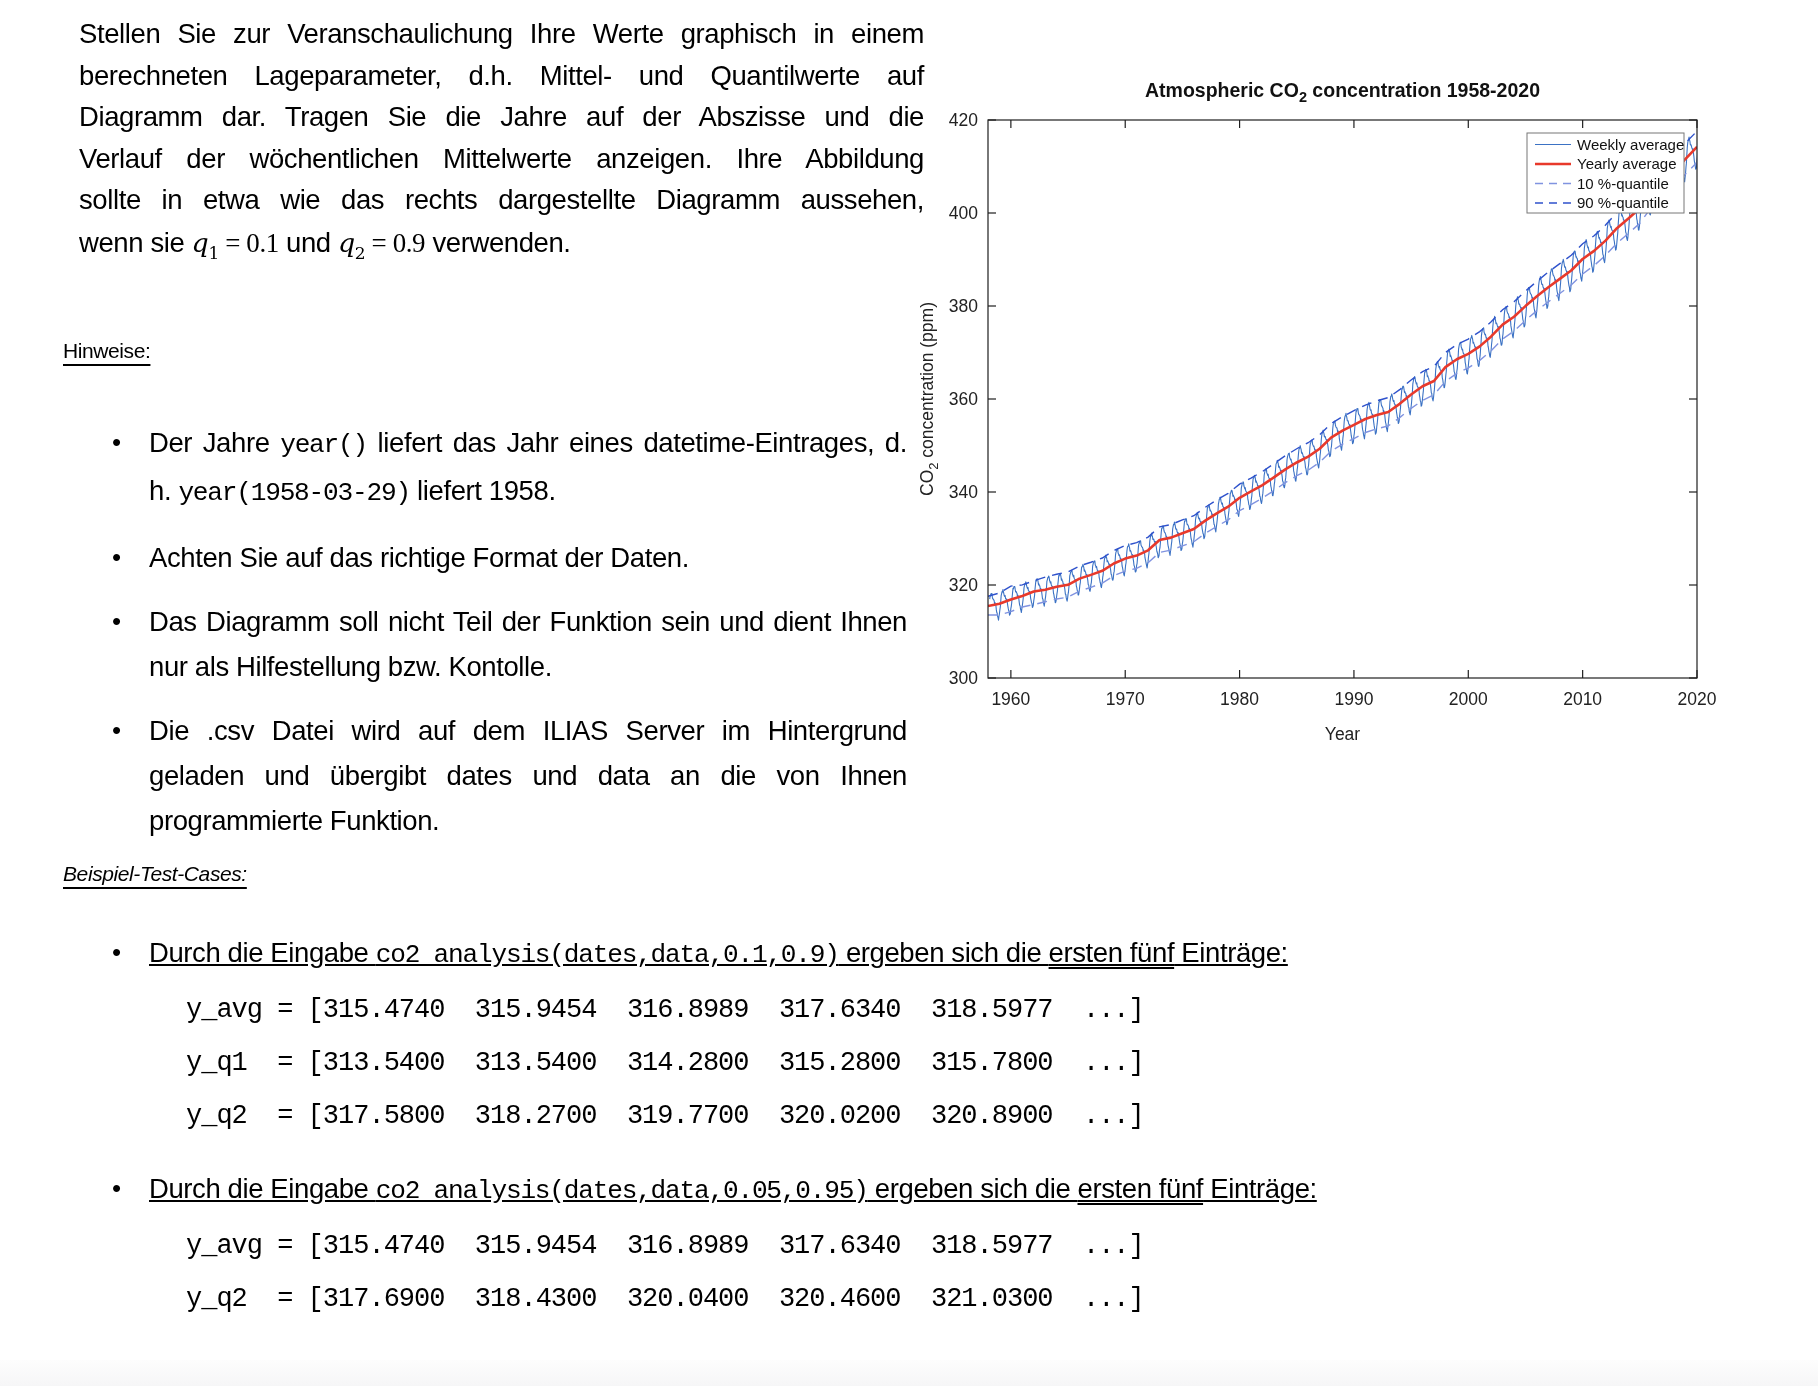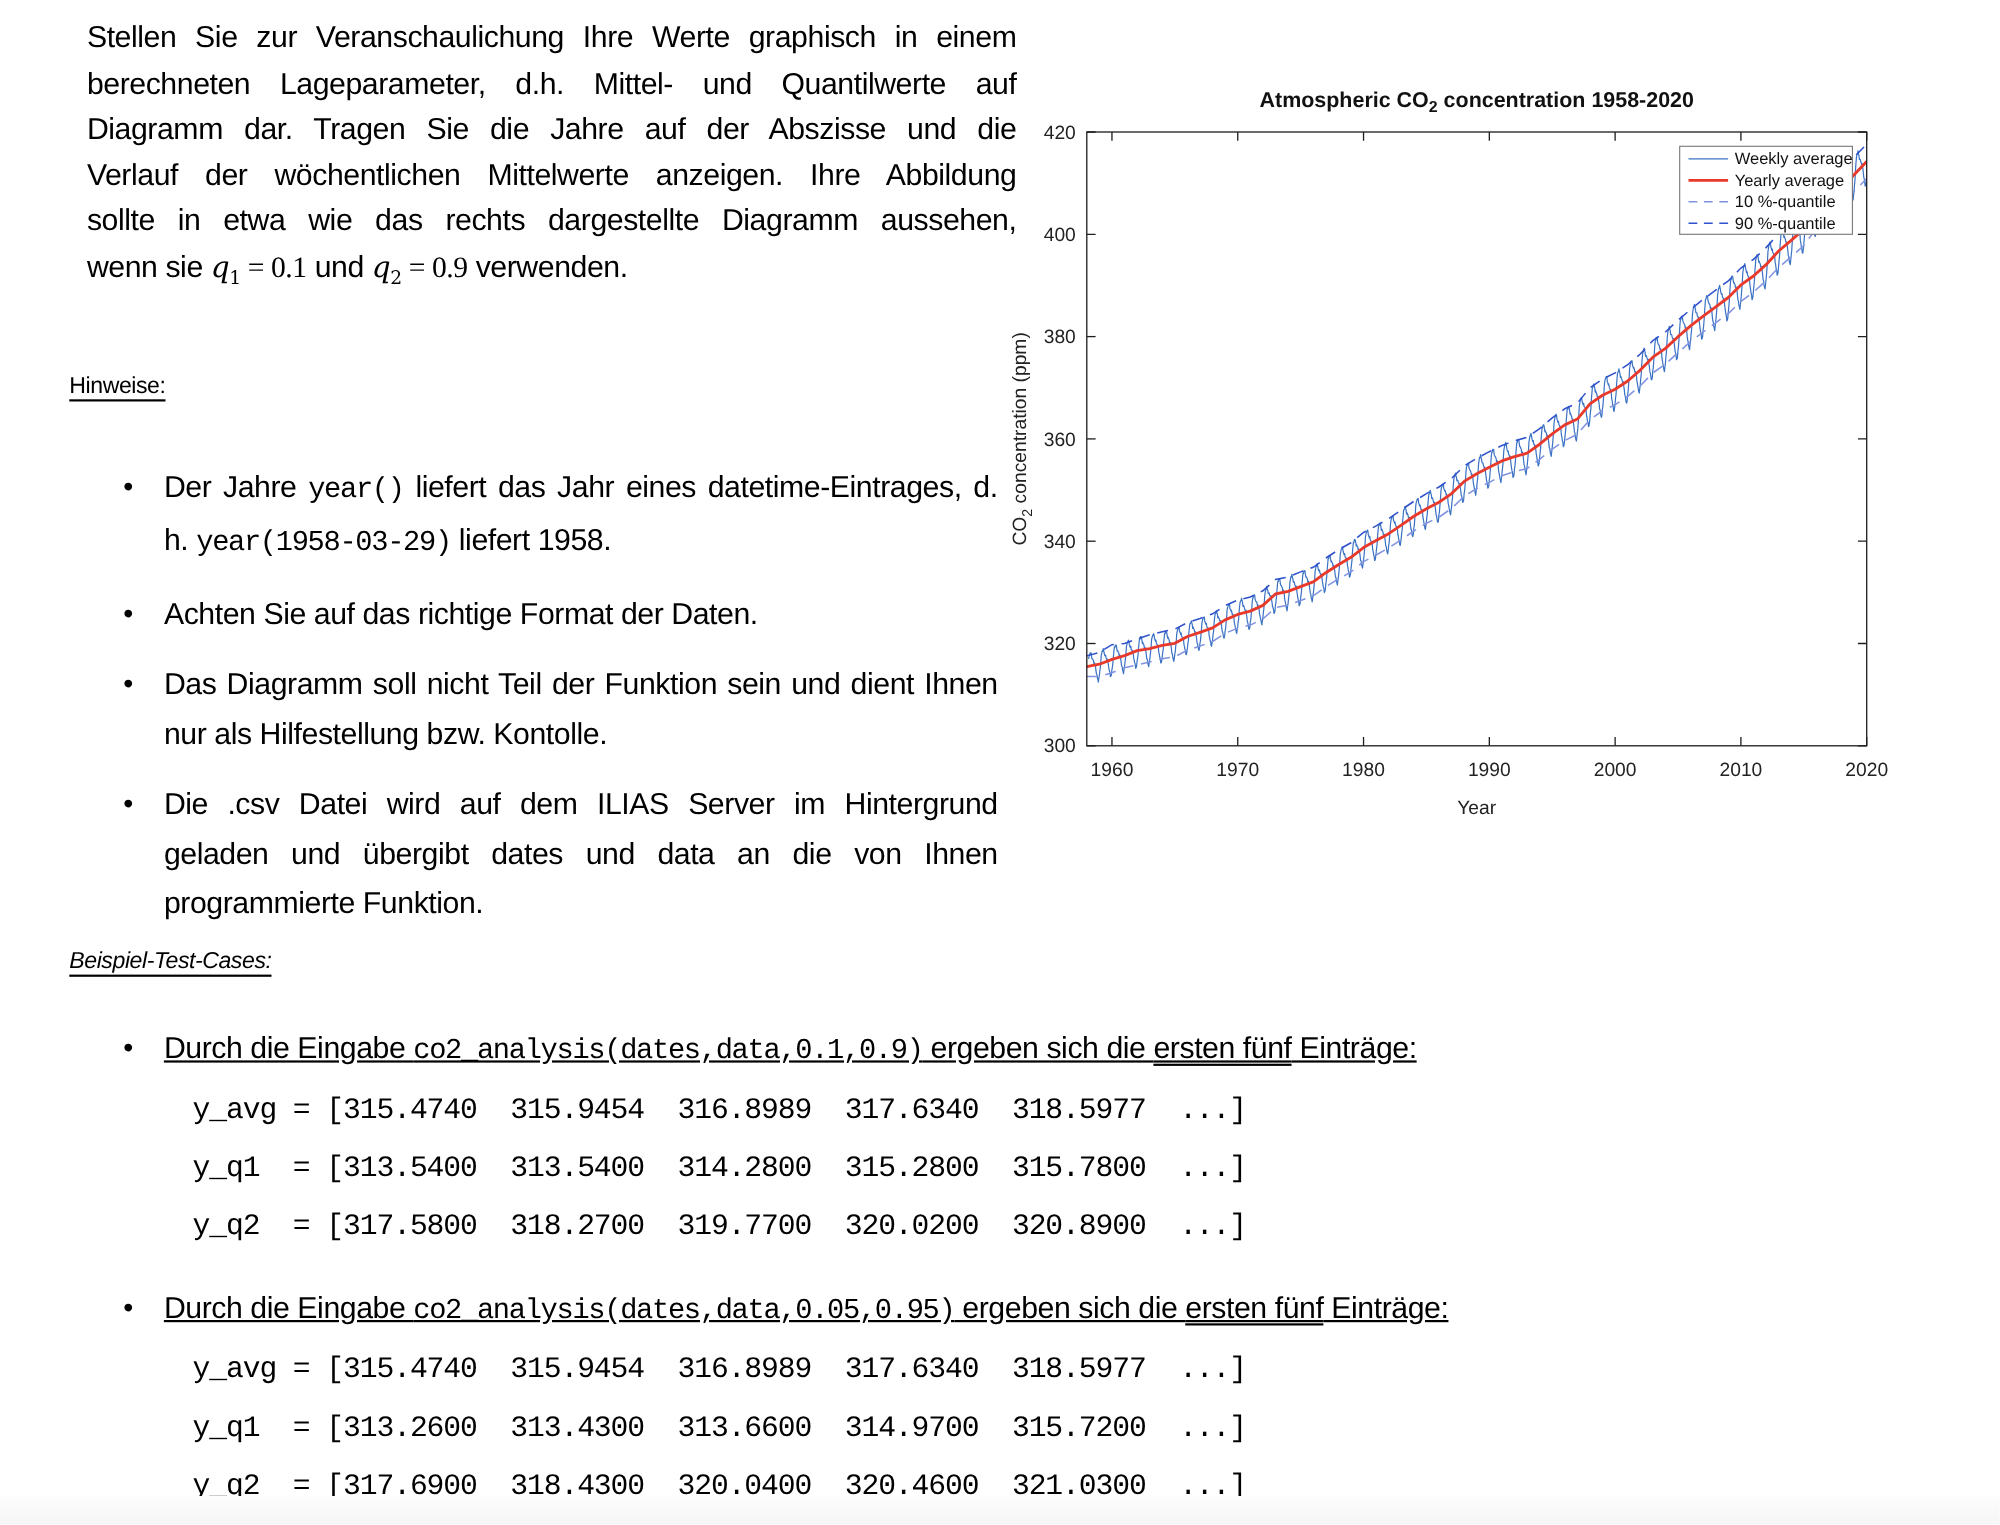--- a/index.html
+++ b/index.html
@@ -24,21 +24,21 @@
   .heading-hinweise{top:339px;}
   .heading-testcases{top:862px;font-style:italic;font-family:"Liberation Sans",sans-serif;}
 
   .hinweise-list{position:absolute;left:112px;top:420px;width:795px;}
   .bullet-item{display:flex;margin-bottom:19px;}
   .bullet-dot{width:37px;flex:0 0 37px;font-size:26px;line-height:45px;}
   .bullet-text{flex:1;font-size:27.5px;line-height:45px;letter-spacing:-0.4px;text-align:justify;}
 
   .testcases{position:absolute;left:112px;top:930px;width:1500px;}
   .case-lead{font-size:27.5px;line-height:45px;letter-spacing:-0.4px;white-space:nowrap;text-decoration:underline;}
-  .code-block{margin:6px 0 4px 26px;}
+  .code-block{margin:6px 0 4px 37px;}
   .code-line{font-family:"Liberation Mono","DejaVu Sans Mono",monospace;
              font-size:27px;line-height:53px;white-space:pre;letter-spacing:-1px;}
   .testcase{margin-bottom:6px;}
 
   
   .chart-figure{position:absolute;left:845px;top:55px;width:950px;height:705px;}
   svg text{font-family:"Liberation Sans",sans-serif;}
 
   .footer-band{position:absolute;left:0;bottom:0;width:1818px;height:26px;
                background:linear-gradient(#fdfdfd,#f6f6f7);}
@@ -92,21 +92,20 @@
         </div>
       </div>
     </div>
     <div class="testcase">
       <div class="bullet-item">
         <div class="bullet-dot">•</div>
         <div class="bullet-text" style="text-align: left;">
           <div class="case-lead"><span>Durch die Eingabe </span><span class="seg-mono">co2_analysis(dates,data,0.05,0.95)</span><span> ergeben sich die </span><span class="seg-underline">ersten fünf</span><span> Einträge:</span></div>
           <div class="code-block">
             <div class="code-line">y_avg = [315.4740  315.9454  316.8989  317.6340  318.5977  ...]</div>
-            <div class="code-line">y_q1  = [313.2600  313.4300  313.6600  314.9700  315.7200  ...]</div>
             <div class="code-line">y_q2  = [317.6900  318.4300  320.0400  320.4600  321.0300  ...]</div>
           </div>
         </div>
       </div>
     </div>
   </div>
 
 <div class="chart-figure">
   <svg id="chart" width="950" height="705" viewBox="0 0 950 705">
       <defs>

